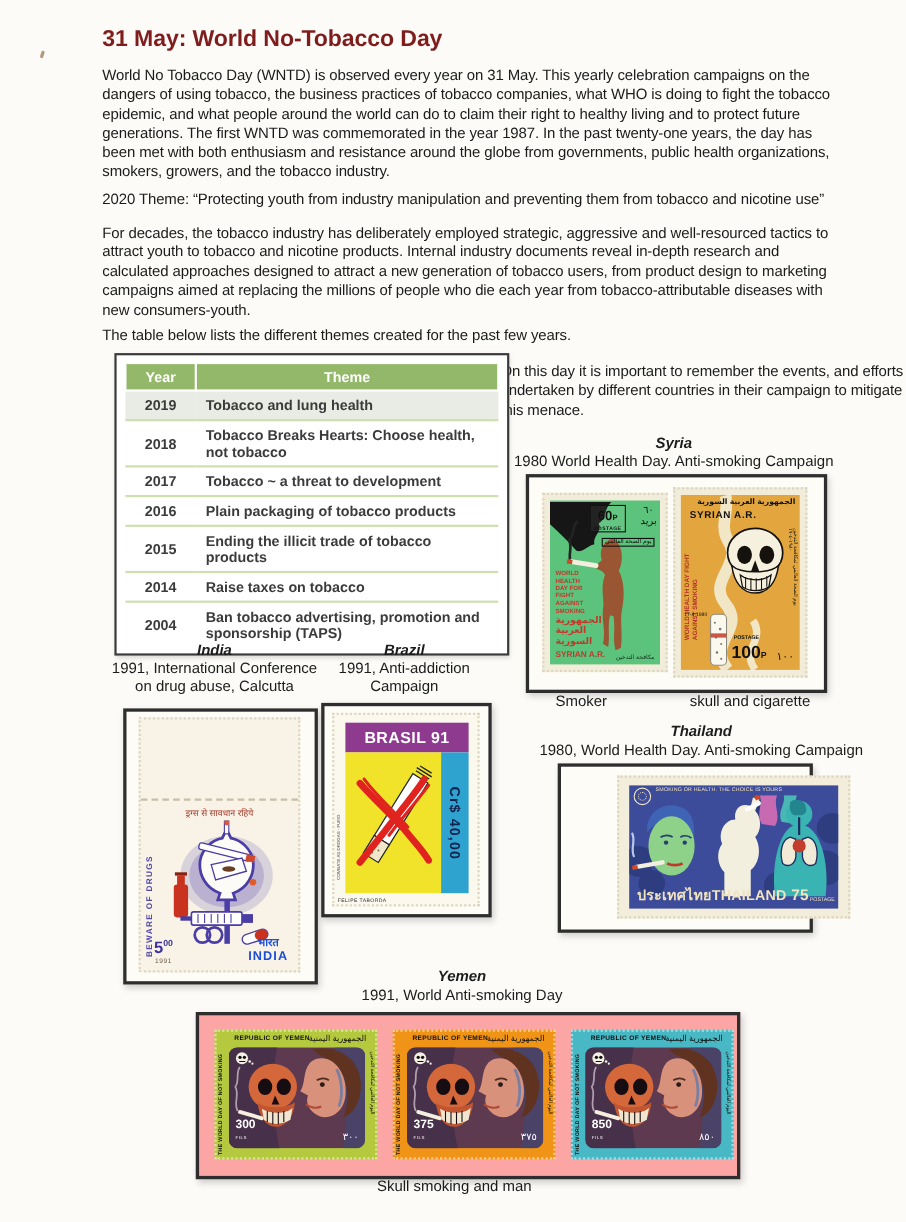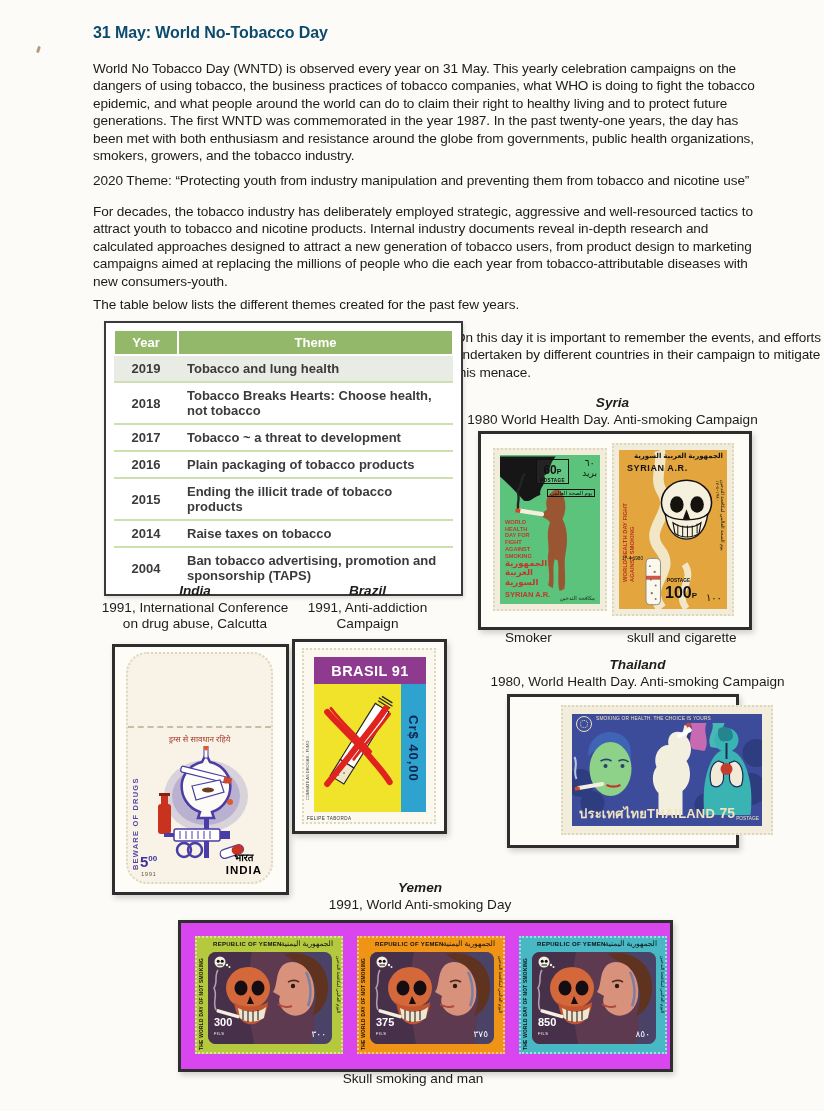--- a/index.html
+++ b/index.html
@@ -1,19 +1,19 @@
 <!DOCTYPE html>
 <html><head>
 <meta charset="utf-8">
 <style>
   html,body{margin:0;padding:0;background:#e8e8e6;}
   .page{position:relative;width:824px;height:1111px;margin:0 auto;background:#fcfbf8;
         font-family:"Liberation Sans","DejaVu Sans",sans-serif;color:#1c1c1c;overflow:hidden;}
   .speck{position:absolute;left:37px;top:46px;width:3px;height:7px;background:#b79a7a;border-radius:2px;transform:rotate(18deg);}
-  .title{position:absolute;left:93px;top:24px;margin:0;font-size:16px;font-weight:bold;color:#0c4a6e;letter-spacing:-0.1px;}
+  .title{position:absolute;left:93px;top:24px;margin:0;font-size:21px;font-weight:bold;color:#7f1d1d;letter-spacing:-0.1px;}
   .para{position:absolute;margin:0;font-size:13.6px;line-height:17.4px;letter-spacing:-0.1px;color:#1b1b1b;}
   .p-intro{left:93px;top:60px;width:664px;}
   .p-theme{left:93px;top:172px;width:700px;}
   .p-industry{left:93px;top:203px;width:664px;}
   .p-tableintro{left:93px;top:296px;width:664px;}
   .p-events{left:455px;top:329px;width:372px;}
 
   
   .themes-frame{position:absolute;left:104px;top:321px;width:341px;border:2px solid #3a3a3a;background:#fff;
                 padding:6px 7px;box-shadow:1px 2px 4px rgba(0,0,0,.14);}
@@ -36,21 +36,21 @@
   .cap-smoker{left:505px;top:630px;}
   .cap-skull{left:627px;top:630px;}
   .cap-yemen{left:178px;top:1071px;width:470px;text-align:center;}
 
   
   .frame{position:absolute;border:3px solid #2e2e2e;background:#fdfcf7;box-shadow:2px 3px 6px rgba(0,0,0,.18);}
   .fr-syria{left:478px;top:431px;width:268px;height:193px;}
   .fr-india{left:112px;top:644px;width:171px;height:245px;}
   .fr-brazil{left:292px;top:639px;width:149px;height:189px;}
   .fr-thailand{left:507px;top:694px;width:226px;height:148px;}
-  .fr-yemen{left:178px;top:920px;width:489px;height:146px;background:#d946ef;}
+  .fr-yemen{left:178px;top:920px;width:489px;height:146px;background:#fca5a5;}
 
   .stamp{position:absolute;background:#f2edda;border:2px dotted #ddd6c0;box-sizing:border-box;}
   .abs-fill{position:absolute;inset:0;width:100%;height:100%;}
   .v-up{writing-mode:vertical-rl;transform:rotate(180deg);}
   .v-down{writing-mode:vertical-rl;}
 
   
   .sy-green{left:12px;top:14px;width:114px;height:163px;padding:5px;}
   .sy-inner{position:relative;width:100%;height:100%;background:#5cc37c;overflow:hidden;}
   .sg-valuebox{position:absolute;left:36px;top:4px;border:1.5px solid #111;padding:0 3px;text-align:center;color:#111;background:rgba(255,255,255,.06);}
@@ -69,29 +69,29 @@
   .sa-country{position:absolute;top:13px;left:8px;color:#111;font-weight:bold;font-size:9px;letter-spacing:.6px;}
   .sa-slogan{position:absolute;left:3px;top:32px;height:100px;color:#b13226;font-size:5.8px;font-weight:bold;line-height:1.25;}
   .sa-date{position:absolute;left:3px;bottom:48px;color:#111;font-size:4.6px;}
   .sa-postage{position:absolute;left:48px;bottom:26px;color:#111;font-size:4.8px;font-weight:bold;}
   .sa-value{position:absolute;left:46px;bottom:5px;color:#111;font-weight:bold;font-size:16px;line-height:16px;}
   .sa-suffix{font-size:8px;}
   .sa-arvalue{position:absolute;right:5px;bottom:6px;color:#111;font-size:10px;}
   .sa-arside{position:absolute;right:2px;top:30px;height:90px;color:#111;font-size:4.8px;}
 
   
-  .in-stamp{left:11px;top:5px;width:147px;height:232px;background:#f8f3e6;border-radius:21px;}
+  .in-stamp{left:11px;top:5px;width:147px;height:232px;background:#f8f3e6;}
   .in-tab{position:absolute;top:0;left:0;right:0;height:72px;border-bottom:2px dashed #c6bfa8;}
   .in-hindi{position:absolute;top:79px;width:100%;text-align:center;color:#a83a2a;font-size:8px;}
   .in-beware{position:absolute;left:3px;top:104px;height:112px;color:#5348a8;font-size:7.5px;font-weight:bold;letter-spacing:1.2px;}
   .in-art{position:absolute;left:16px;top:92px;width:120px;height:118px;}
   .in-value{position:absolute;left:12px;bottom:13px;color:#3c319e;font-weight:bold;font-size:15px;line-height:15px;}
   .in-dec{font-size:8px;vertical-align:super;}
   .in-year{position:absolute;left:13px;bottom:5px;font-size:6px;color:#6a5a4a;letter-spacing:.5px;}
-  .in-country{position:absolute;right:9px;bottom:6px;color:#000000;text-align:center;font-weight:bold;line-height:1.05;}
+  .in-country{position:absolute;right:9px;bottom:6px;color:#1d4ed8;text-align:center;font-weight:bold;line-height:1.05;}
   .in-hi{font-size:10px;display:block;}
   .in-en{font-size:11.5px;display:block;letter-spacing:1px;}
 
   
   .br-stamp{left:7px;top:6px;width:134px;height:176px;background:#fbf8ee;}
   .br-design{position:absolute;top:7px;left:10px;right:8px;bottom:10px;}
   .br-band{position:absolute;top:0;left:0;right:0;height:27px;background:#8e3a8e;color:#fff;display:flex;align-items:center;justify-content:center;font-weight:bold;font-size:14.5px;letter-spacing:.4px;}
   .br-body{position:absolute;top:27px;left:0;right:25px;bottom:0;background:#f0e32a;overflow:hidden;}
   .br-strip{position:absolute;top:27px;right:0;width:25px;bottom:0;background:#2fa3cf;display:flex;align-items:center;justify-content:center;}
   .br-value{color:#12224e;font-weight:bold;font-size:13px;letter-spacing:1px;}

